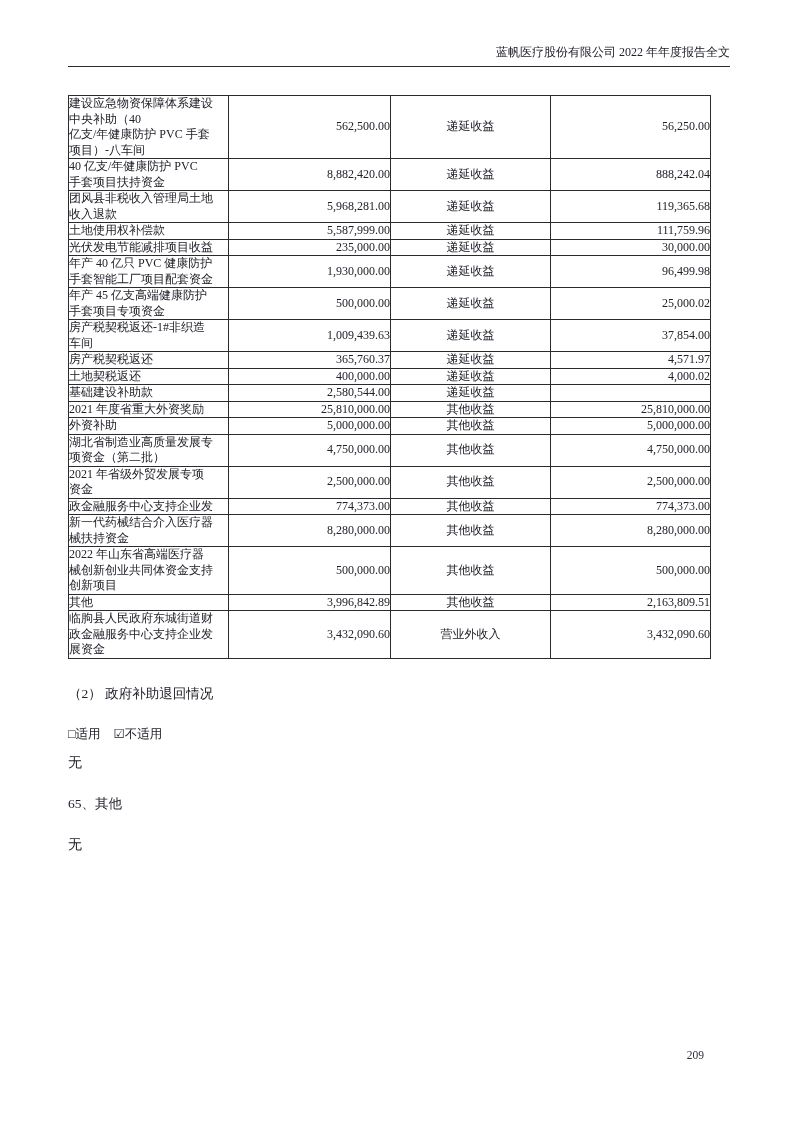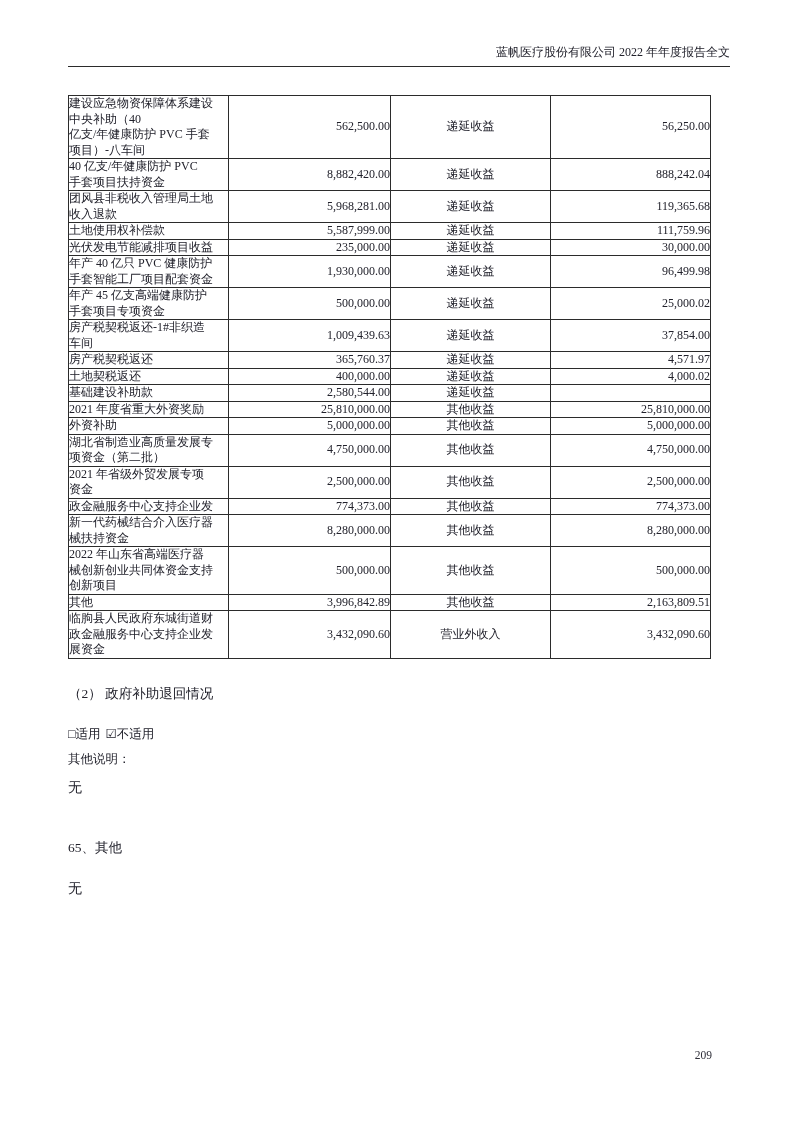--- a/index.html
+++ b/index.html
@@ -43,37 +43,37 @@
     margin:26px 0 0 0;
     font-size:13.5px;
     font-weight:normal;
     line-height:17px;
   }
   .checkline{
     margin:24px 0 0 0;
     font-size:12.5px;
     line-height:16px;
   }
-  .checkline .cb + .cb{margin-left:5px;}
+  .checkline .cb + .cb{margin-left:13px;}
   .notes-label{
     margin:9px 0 0 0;
     font-size:12.5px;
     line-height:16px;
   }
   .none-value{
     margin:12px 0 0 0;
     font-size:14px;
     line-height:18px;
   }
-  .sec65{margin-top:42px;}
+  .sec65{margin-top:23px;}
   .none65{margin-top:24px;}
   .page-number{
     position:absolute;
     bottom:62px;
-    right:82px;
+    right:90px;
     font-size:11.5px;
     color:#2e2e38;
   }
 </style>
 </head>
 <body>
 
 <div class="page">
 
   <div class="hdr">
@@ -223,21 +223,20 @@
           <td class="td-account">营业外收入</td>
           <td class="td-current">3,432,090.60</td>
         </tr>
       </tbody>
   </table>
 
   <p class="sec-heading">（2） 政府补助退回情况</p>
 
   <p class="checkline"><span class="cb">□适用</span><span class="cb">☑不适用</span></p>
 
-  <p class="notes-label">其他说明：</p>
 
   <p class="none-value">无</p>
 
   <p class="sec-heading sec65">65、其他</p>
 
   <p class="none-value none65">无</p>
 
   <div class="page-number">209</div>
 
 </div>

